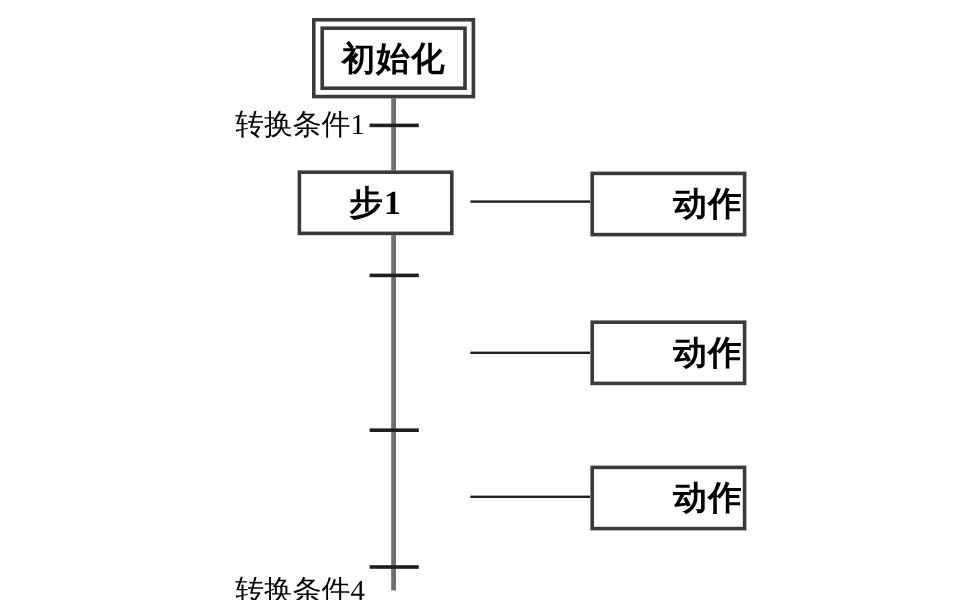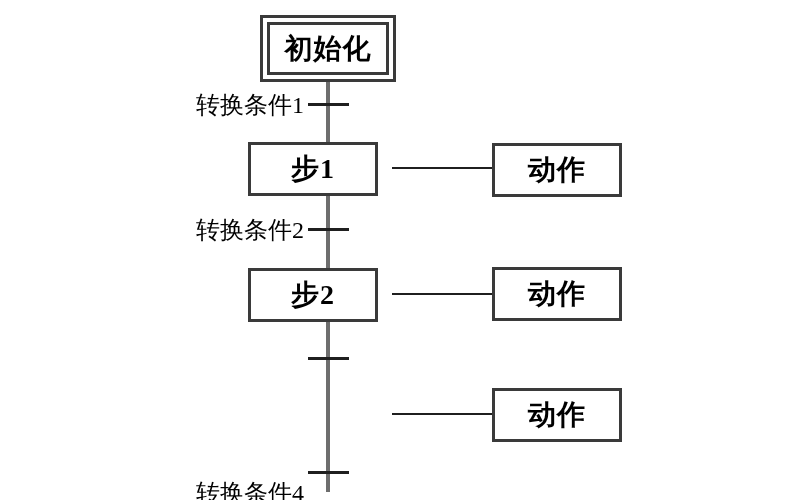--- a/index.html
+++ b/index.html
@@ -63,21 +63,21 @@
     width: 130px;
     height: 54px;
     border: 3px solid var(--color-border, #3a3a3a);
     background: #ffffff;
     display: flex;
     align-items: center;
     justify-content: center;
     z-index: 2;
   }
   .step-box { left: 248px; }
-  .action-box { left: 492px; }
+  .action-box { left: 492px; justify-content: flex-end; }
   
   .connector {
     position: absolute;
     left: 392px;
     width: 100px;
     height: 2px;
     background: var(--color-crossbar, #1f1f1f);
     z-index: 1;
   }
   
@@ -122,25 +122,21 @@
 
   <div class="step-box" style="top:142px;">
     <span class="node-text">步1</span>
   </div>
   <div class="connector" style="top:167px;"></div>
   <div class="action-box" style="top:143px;">
     <span class="node-text">动作</span>
   </div>
 
   <div class="crossbar" style="top:228px;"></div>
-  <div class="t-label" style="top:214px;">转换条件2</div>
 
-  <div class="step-box" style="top:268px;">
-    <span class="node-text">步2</span>
-  </div>
   <div class="connector" style="top:293px;"></div>
   <div class="action-box" style="top:267px;">
     <span class="node-text">动作</span>
   </div>
 
   <div class="crossbar" style="top:357px;"></div>
 
   <div class="connector" style="top:413px;"></div>
   <div class="action-box" style="top:388px;">
     <span class="node-text">动作</span>

